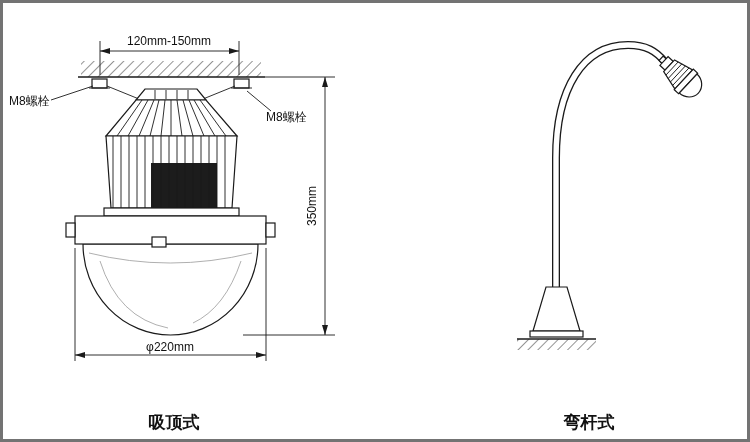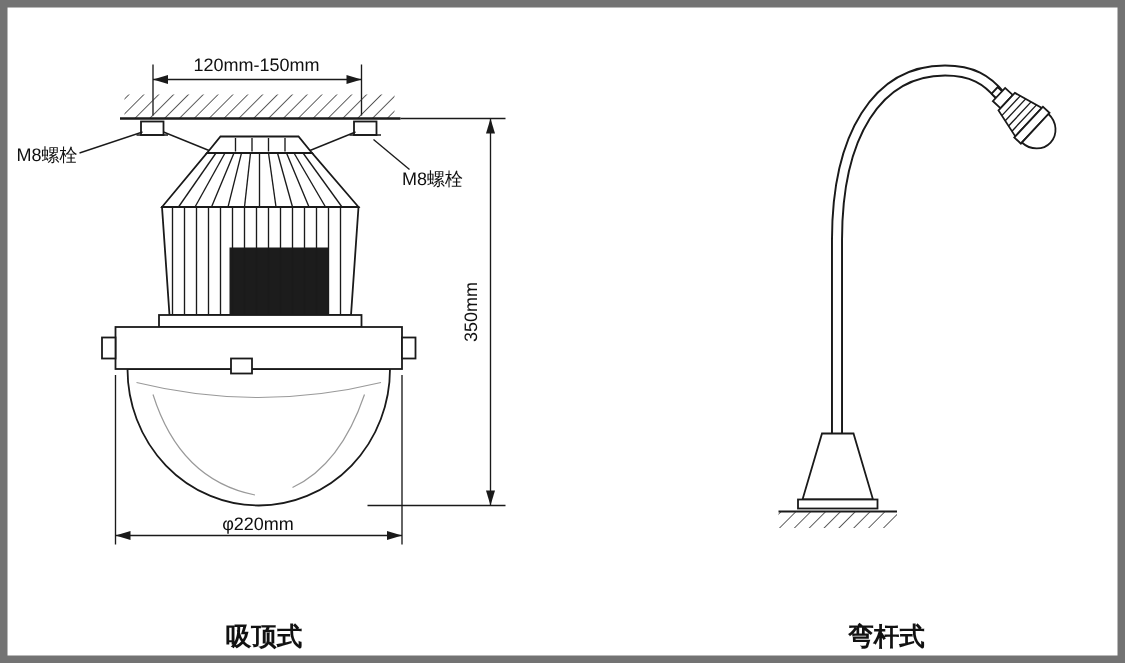--- a/index.html
+++ b/index.html
@@ -5,21 +5,21 @@
   html, body {
     margin: 0;
     padding: 0;
     background: #ffffff;
   }
   .canvas {
     position: relative;
     width: 750px;
     height: 442px;
     background: #ffffff;
-    border: 5px solid #737373;
+    border: 3px solid #737373;
     box-sizing: border-box;
     font-family: "Liberation Sans", sans-serif;
     overflow: hidden;
   }
   svg { display: block; }
   svg text { fill: #111111; font-family: "Liberation Sans", sans-serif; }
   .dim-text { font-size: 12px; }
   .caption-text { font-size: 17px; font-weight: bold; }
   .solid-white { stroke: #1a1a1a; stroke-width: 1.2; fill: #ffffff; }
   .thin { stroke: #1a1a1a; stroke-width: 0.9; fill: none; }

